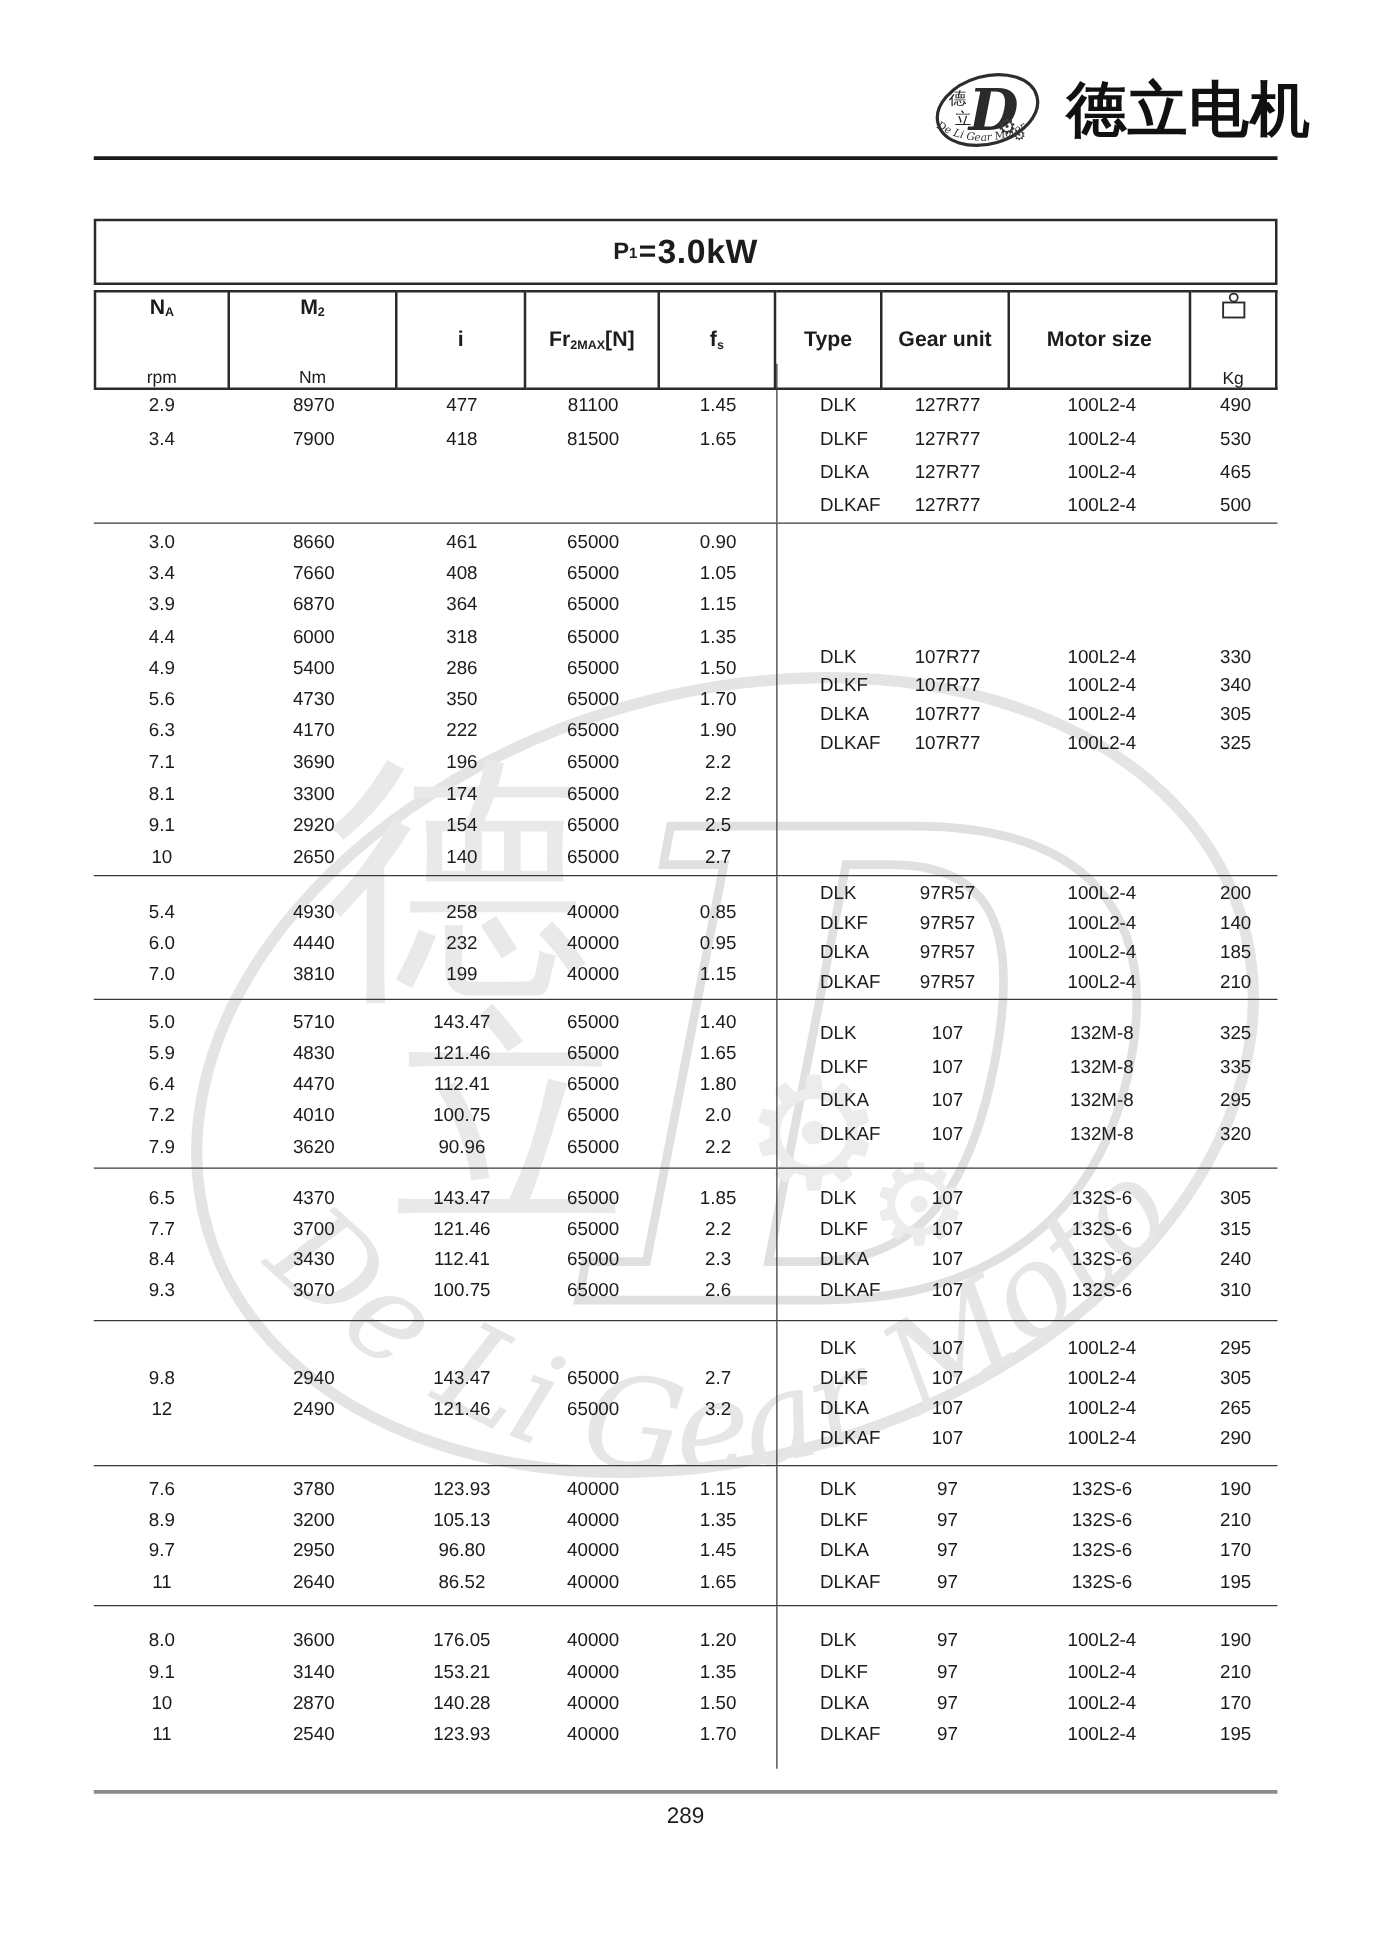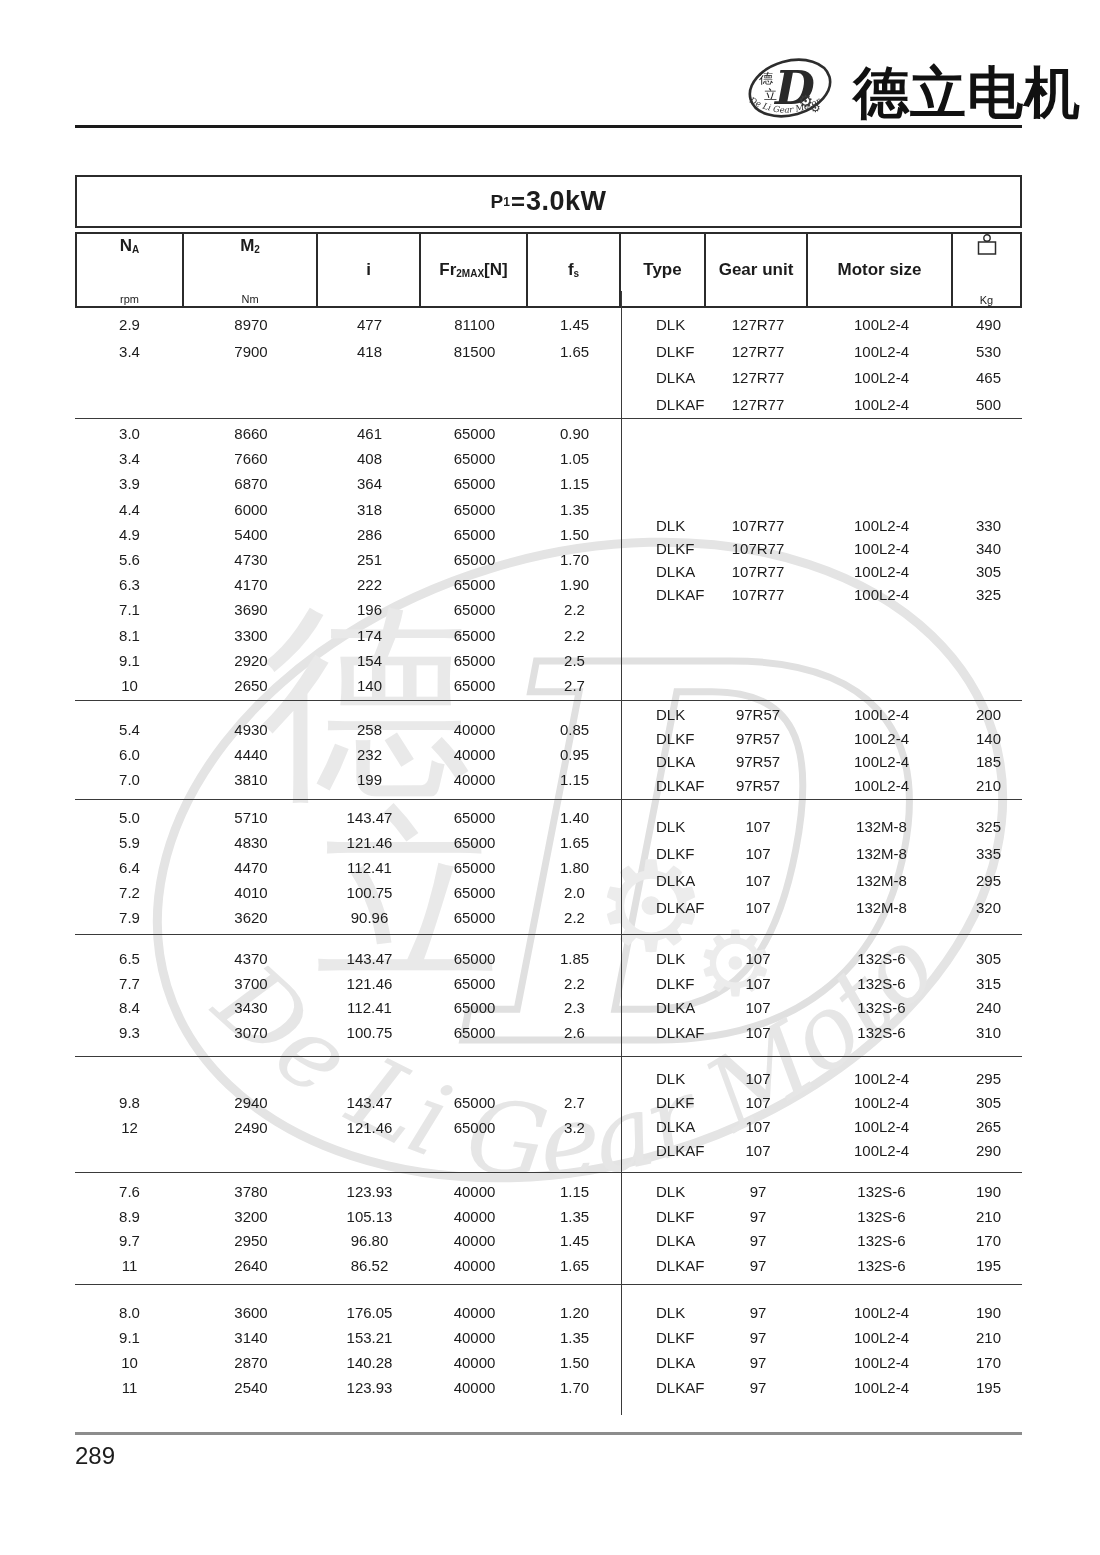--- a/index.html
+++ b/index.html
@@ -5,37 +5,37 @@
   html,body{margin:0;padding:0;background:#fff;}
   .page{position:relative;width:1100px;height:1555px;background:#fff;overflow:hidden;
         font-family:"Liberation Sans", sans-serif;color:#1c1c1c;}
   
   .watermark{position:absolute;left:90px;top:270px;z-index:0;pointer-events:none;}
   
   .hdr{position:absolute;left:0;top:0;width:1100px;height:160px;z-index:2;}
   .brand-rule{position:absolute;left:75px;top:125px;width:947px;height:3px;background:#1a1a1a;}
   .logo{position:absolute;left:742px;top:52px;}
   .brand-title{position:absolute;left:853px;top:56px;width:176px;font-family:Liberation Mono, monospace;
-               font-weight:bold;font-size:56px;letter-spacing:1px;white-space:nowrap;color:#111;}
+               font-weight:bold;font-size:48px;letter-spacing:1px;white-space:nowrap;color:#111;}
   
   .tbl{position:absolute;left:0;top:0;width:1100px;z-index:1;}
   .title-box{position:absolute;left:75px;top:175px;width:947px;height:53px;border:2px solid #2b2b2b;
              box-sizing:border-box;display:flex;align-items:center;justify-content:center;background:transparent;}
   .t-p{font-size:19px;font-weight:bold;}
   .t-sub{font-size:12px;font-weight:bold;vertical-align:-3px;}
   .t-eq{font-size:24px;font-weight:bold;margin:0 1px 0 1px;}
   .t-val{font-size:27px;font-weight:bold;letter-spacing:0.5px;}
   .header-row{position:absolute;left:75px;top:232px;width:947px;height:59px;display:grid;
               grid-template-columns:109px 134px 103px 107px 93px 85px 102px 145px 69px;}
   .hcell{border:2px solid #2b2b2b;border-left:none;box-sizing:border-box;display:flex;flex-direction:column;
          align-items:center;justify-content:center;background:transparent;gap:36px;}
   .hcell:first-child{border-left:2px solid #2b2b2b;}
   .h-main{font-size:17px;font-weight:bold;}
   .h-sub{font-size:10px;font-weight:bold;vertical-align:-2px;}
-  .h-unit{font-size:11px;margin-top:1px;}
+  .h-unit{font-size:14px;margin-top:1px;}
   .kg-ic{margin-bottom:1px;}
   
   .data-area{position:absolute;left:75px;top:291px;width:947px;}
   .block{display:flex;box-sizing:border-box;}
   .sep{border-bottom:1.5px solid #3a3a3a;}
   .bl{width:546px;display:flex;flex-direction:column;box-sizing:border-box;}
   .br{width:401px;border-left:1.5px solid #3a3a3a;display:flex;flex-direction:column;box-sizing:border-box;}
   .d-row{display:grid;height:25px;align-items:center;}
   .bl .d-row{grid-template-columns:109px 134px 103px 107px 93px;}
   .br .d-row{grid-template-columns:85px 102px 145px 69px;}
@@ -44,21 +44,21 @@
   .b1{height:128px;} .b1 .bl,.b1 .br{padding-top:20px;} .b1 .d-row{height:27px;}
   .b2{height:282px;} .b2 .bl{justify-content:space-between;padding:2px 0;} .b2 .br{justify-content:center;} .b2 .br .d-row{height:23px;}
   .b3{height:99px;}  .b3 .bl{justify-content:center;padding-top:9px;} .b3 .br{justify-content:center;} .b3 .br .d-row{height:23.5px;}
   .b4{height:135px;} .b4 .bl{justify-content:center;} .b4 .br{justify-content:center;} .b4 .br .d-row{height:27px;}
   .b5{height:122px;justify-content:space-between;} .b5 .bl,.b5 .br{justify-content:center;} .b5 .d-row{height:24.5px;}
   .b6{height:116px;} .b6 .bl,.b6 .br{justify-content:center;} .b6 .br .d-row{height:24px;}
   .b7{height:112px;} .b7 .bl,.b7 .br{justify-content:center;} .b7 .d-row{height:24.5px;}
   .b8{height:130px;} .b8 .bl,.b8 .br{justify-content:center;} .b8 .d-row{height:25px;}
   
   .footer-rule{position:absolute;left:75px;top:1432px;width:947px;height:3px;background:#8c8c8c;z-index:1;}
-  .page-number{position:absolute;left:75px;top:1442px;width:947px;font-size:24px;z-index:1;}
+  .page-number{position:absolute;left:75px;top:1442px;width:947px;text-align:center;font-size:18px;z-index:1;}
 </style>
 </head>
 <body>
 
 <div class="page">
 
   <svg class="watermark" width="920" height="1160" viewBox="0 0 920 1160">
     <ellipse cx="490" cy="590" rx="432" ry="305" transform="rotate(-17 490 590)" fill="none" stroke="#e4e4e4" stroke-width="9"></ellipse>
     <text x="170" y="505" font-size="210" fill="#e9e9e9" font-family="DejaVu Serif, serif">德</text>
     <text x="225" y="690" font-size="185" fill="#e9e9e9" font-family="DejaVu Serif, serif">立</text>
@@ -211,21 +211,21 @@
             <div class="d-row">
               <div class="cell c0">4.9</div>
               <div class="cell c1">5400</div>
               <div class="cell c2">286</div>
               <div class="cell c3">65000</div>
               <div class="cell c4">1.50</div>
             </div>
             <div class="d-row">
               <div class="cell c0">5.6</div>
               <div class="cell c1">4730</div>
-              <div class="cell c2">251</div>
+              <div class="cell c2">350</div>
               <div class="cell c3">65000</div>
               <div class="cell c4">1.70</div>
             </div>
             <div class="d-row">
               <div class="cell c0">6.3</div>
               <div class="cell c1">4170</div>
               <div class="cell c2">222</div>
               <div class="cell c3">65000</div>
               <div class="cell c4">1.90</div>
             </div>

